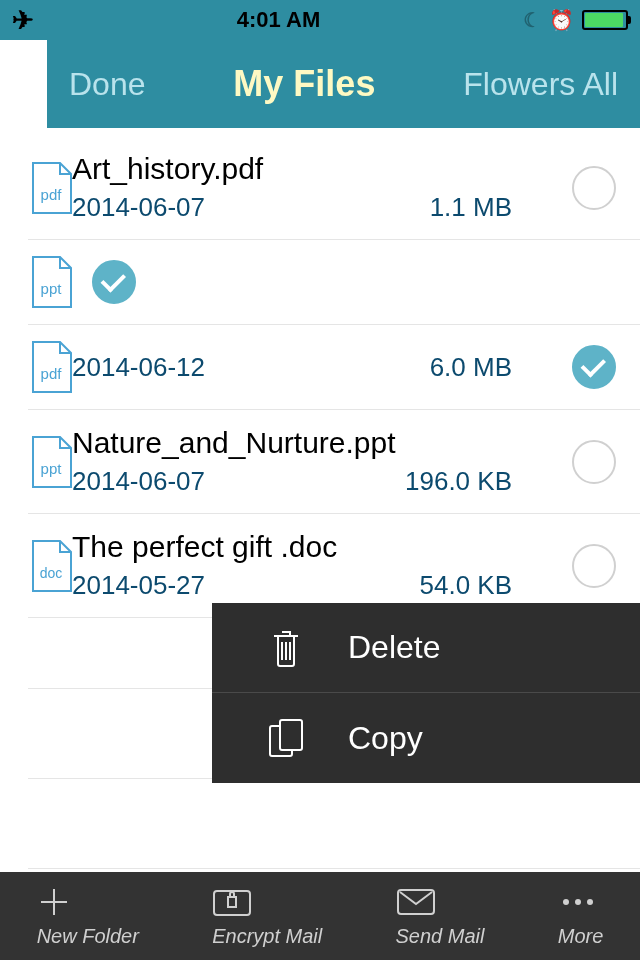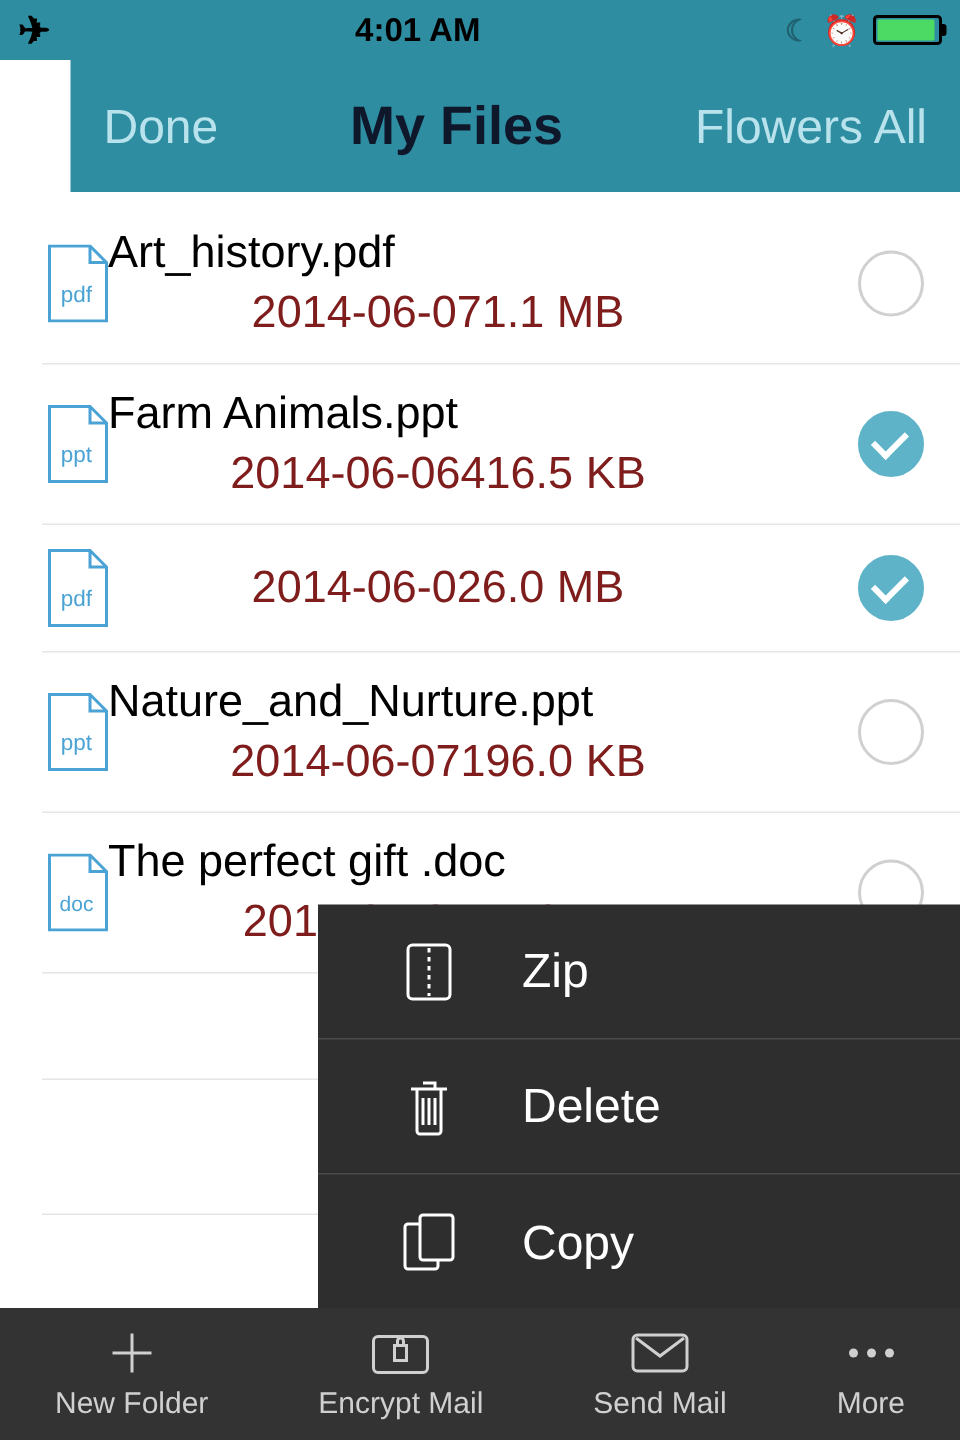--- a/index.html
+++ b/index.html
@@ -62,21 +62,21 @@
       justify-content: space-between;
       padding: 0 22px;
       margin-left: 47px;
     }
     .nav-left, .nav-right {
       color: #b9e3ec;
       font-size: 32px;
       font-weight: 300;
     }
     .nav-title {
-      color: #0f172a;
+      color: #fef9c3;
       font-size: 36px;
       font-weight: 600;
     }
     .file-list {
       background: #fff;
     }
     .file-row {
       display: flex;
       align-items: center;
       padding: 16px 24px 16px 30px;
@@ -97,23 +97,23 @@
       min-width: 0;
     }
     .file-name {
       font-size: 30px;
       color: #000;
       font-weight: 400;
       margin-bottom: 6px;
     }
     .file-meta {
       display: flex;
-      justify-content: center;
-      font-size: 30px;
-      color: #7f1d1d;
+      justify-content: space-between;
+      font-size: 26px;
+      color: #0c4a6e;
       font-weight: 300;
       padding-right: 40px;
     }
     .check-circle {
       width: 44px;
       height: 44px;
       border-radius: 50%;
       border: 2px solid #d0d0d0;
       flex-shrink: 0;
       margin-left: 20px;
@@ -174,24 +174,25 @@
       right: 0;
       height: 88px;
       background: #333333;
       display: flex;
       justify-content: space-around;
       align-items: center;
     }
     .bottom-item {
       display: flex;
       flex-direction: column;
-      align-items: center;
+      align-items: flex-start;
       color: #d0d0d0;
       font-size: 20px;
       gap: 6px;
+      font-style: italic;
     }
     .bottom-icon {
       height: 34px;
       display: flex;
       align-items: center;
       justify-content: center;
     }
   </style>
 </head>
 <body>
@@ -237,41 +238,34 @@
   </div>
 
   <div class="file-row">
     <div class="file-icon">
       <svg width="42" height="52" viewBox="0 0 42 52">
           <path d="M3 1 H30 L41 12 V51 H3 Z" fill="none" stroke="#4aa3d4" stroke-width="2"></path>
           <path d="M30 1 V12 H41" fill="none" stroke="#4aa3d4" stroke-width="2"></path>
           <text x="21" y="38" text-anchor="middle" font-size="15" fill="#4aa3d4" font-family="Helvetica">ppt</text>
         </svg>
     </div>
-    <div class="file-info">
-      <div class="file-name">Farm Animals.ppt</div>
-      <div class="file-meta">
-        <span>2014-06-06</span>
-        <span>416.5 KB</span>
-      </div>
-    </div>
     <div class="check-circle selected"></div>
   </div>
 
   <div class="file-row">
     <div class="file-icon">
       <svg width="42" height="52" viewBox="0 0 42 52">
           <path d="M3 1 H30 L41 12 V51 H3 Z" fill="none" stroke="#4aa3d4" stroke-width="2"></path>
           <path d="M30 1 V12 H41" fill="none" stroke="#4aa3d4" stroke-width="2"></path>
           <text x="21" y="38" text-anchor="middle" font-size="15" fill="#4aa3d4" font-family="Helvetica">pdf</text>
         </svg>
     </div>
     <div class="file-info">
       <div class="file-meta">
-        <span>2014-06-02</span>
+        <span>2014-06-12</span>
         <span>6.0 MB</span>
       </div>
     </div>
     <div class="check-circle selected"></div>
   </div>
 
   <div class="file-row">
     <div class="file-icon">
       <svg width="42" height="52" viewBox="0 0 42 52">
           <path d="M3 1 H30 L41 12 V51 H3 Z" fill="none" stroke="#4aa3d4" stroke-width="2"></path>
@@ -309,29 +303,20 @@
 
 </div>
 
 <div class="blank-rows">
   <div class="blank-row"></div>
   <div class="blank-row"></div>
   <div class="blank-row" style="border-bottom:1px solid #e5e5e5;"></div>
 </div>
 
 <div class="action-menu">
-  <div class="action-item">
-    <div class="action-icon">
-      <svg width="32" height="40" viewBox="0 0 32 40">
-          <rect x="2" y="2" width="28" height="36" rx="3" fill="none" stroke="#fff" stroke-width="2"></rect>
-          <line x1="16" y1="4" x2="16" y2="36" stroke="#fff" stroke-width="2" stroke-dasharray="3 3"></line>
-        </svg>
-    </div>
-    <span>Zip</span>
-  </div>
   <div class="action-item">
     <div class="action-icon">
       <svg width="32" height="40" viewBox="0 0 32 40">
           <path d="M4 8 H28 M8 8 V36 a2 2 0 0 0 2 2 H22 a2 2 0 0 0 2 -2 V8 M12 4 H20 V8" fill="none" stroke="#fff" stroke-width="2"></path>
           <line x1="12" y1="14" x2="12" y2="32" stroke="#fff" stroke-width="2"></line>
           <line x1="16" y1="14" x2="16" y2="32" stroke="#fff" stroke-width="2"></line>
           <line x1="20" y1="14" x2="20" y2="32" stroke="#fff" stroke-width="2"></line>
         </svg>
     </div>
     <span>Delete</span>

